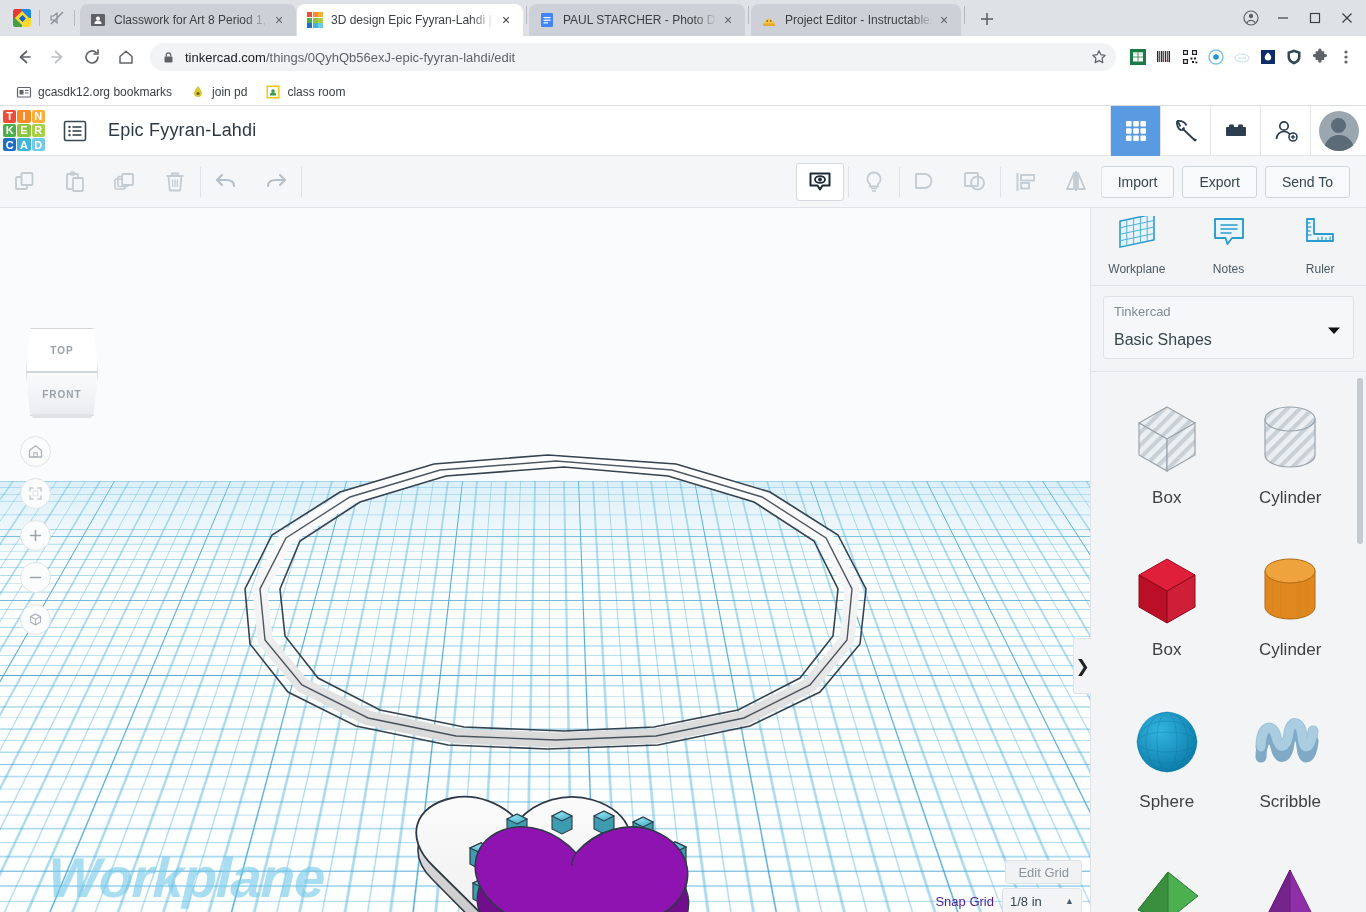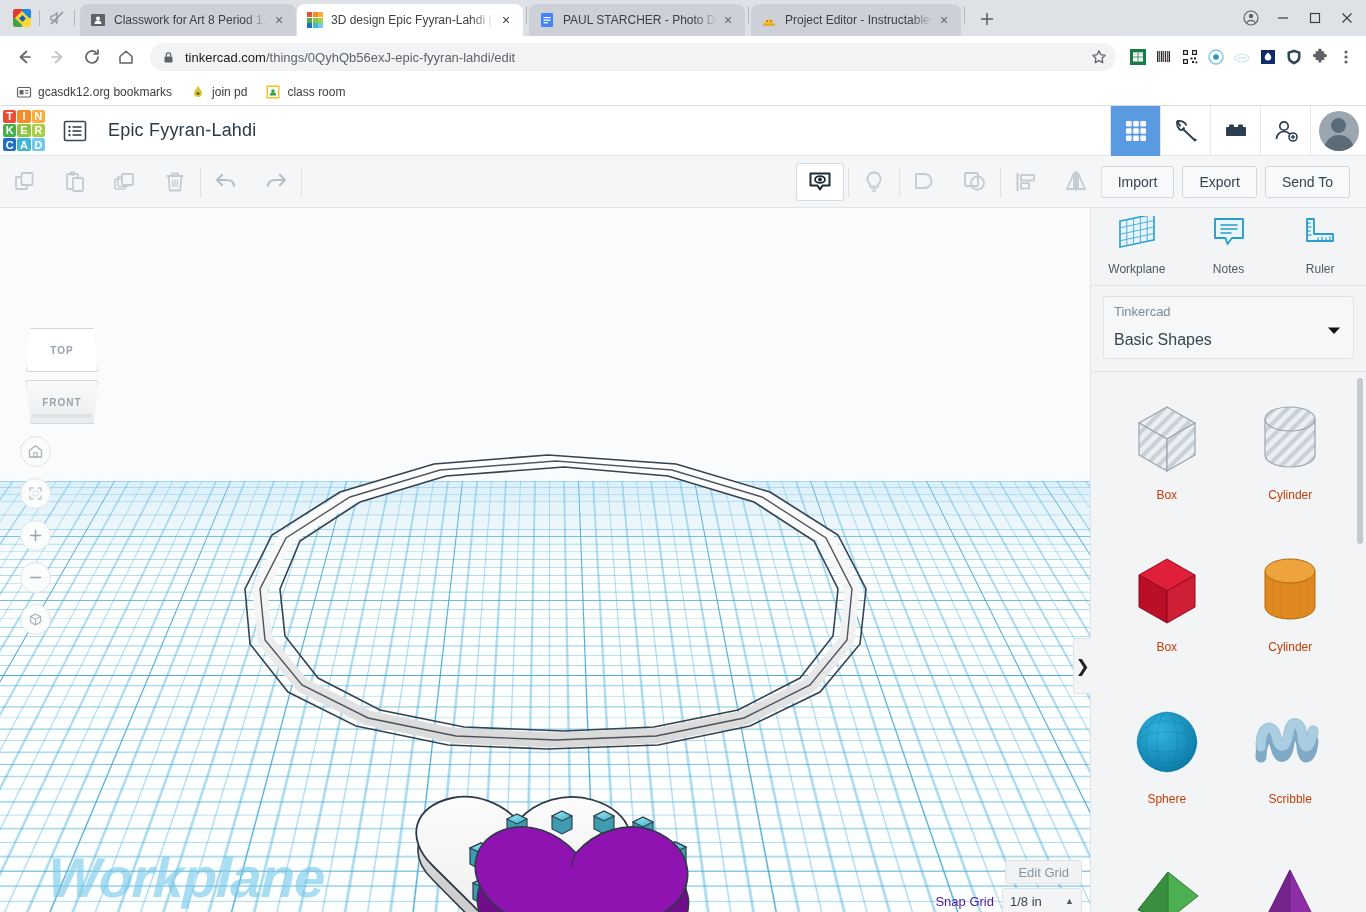--- a/index.html
+++ b/index.html
@@ -141,21 +141,21 @@
 
   
   .viewcube { position: absolute; left: 26px; top: 120px; width: 72px; height: 88px; }
   .vc-top, .vc-front {
     position: absolute; left: 0; width: 72px;
     border: 1px solid #d3d7da; background: #fff;
     display: flex; align-items: center; justify-content: center;
     font-size: 10px; font-weight: bold; color: #9aa3aa; letter-spacing: 1px;
   }
   .vc-top { top: 0; height: 44px; border-radius: 4px 4px 0 0; clip-path: polygon(6% 0, 94% 0, 100% 100%, 0 100%); }
-  .vc-front { top: 44px; height: 44px; border-radius: 0 0 4px 4px; background: linear-gradient(to bottom,#fbfbfc,#e9ecee); clip-path: polygon(0 0, 100% 0, 94% 100%, 6% 100%); margin-top: 8px; }
+  .vc-front { top: 44px; height: 44px; border-radius: 0 0 4px 4px; background: linear-gradient(to bottom,#fbfbfc,#e9ecee); clip-path: polygon(0 0, 100% 0, 94% 100%, 6% 100%); }
   .vc-shadow { position: absolute; left: 6px; top: 86px; width: 60px; height: 4px; background: #dfe3e6; border-radius: 3px; }
 
   .vctrls { position: absolute; left: 20px; top: 228px; display: flex; flex-direction: column; gap: 11px; }
   .vcbtn { width: 31px; height: 31px; border: 1px solid #dfe3e6; border-radius: 50%; background: #fbfcfc; display: flex; align-items: center; justify-content: center; }
 
   
   .model { position: absolute; left: 0; top: 0; width: 1090px; height: 710px; pointer-events: none; }
 
   .edit-grid {
     position: absolute; right: 8px; bottom: 34px; height: 24px; padding: 0 12px;
@@ -190,21 +190,21 @@
     padding: 7px 10px 9px; position: relative;
   }
   .ps-sub { font-size: 13px; color: #7f8b94; margin-bottom: 12px; }
   .ps-main { font-size: 16px; color: #37474f; }
   .ps-caret { position: absolute; right: 12px; top: 50%; transform: translateY(-30%); }
 
   .shapes-scroll { flex: 1 1 auto; position: relative; overflow: hidden; }
   .shapes-grid { display: grid; grid-template-columns: 1fr 1fr; gap: 0; padding: 10px 14px 0; }
   .shape-cell { height: 152px; display: flex; flex-direction: column; align-items: center; justify-content: flex-start; padding-top: 8px; }
   .shape-art { width: 92px; height: 96px; display: flex; align-items: center; justify-content: center; }
-  .shape-lbl { font-size: 12px; color: #c2410c; margin-top: 2px; }
+  .shape-lbl { font-size: 17px; color: #404040; margin-top: 2px; }
   .panel-scrollbar { position: absolute; right: 3px; top: 6px; width: 6px; height: 166px; background: #c3cad0; border-radius: 3px; }
 </style>
 </head>
 <body>
 
 <div class="browser">
 
   <div class="tabstrip">
     <div class="tab-sysicons">
       <div class="sysicon">

